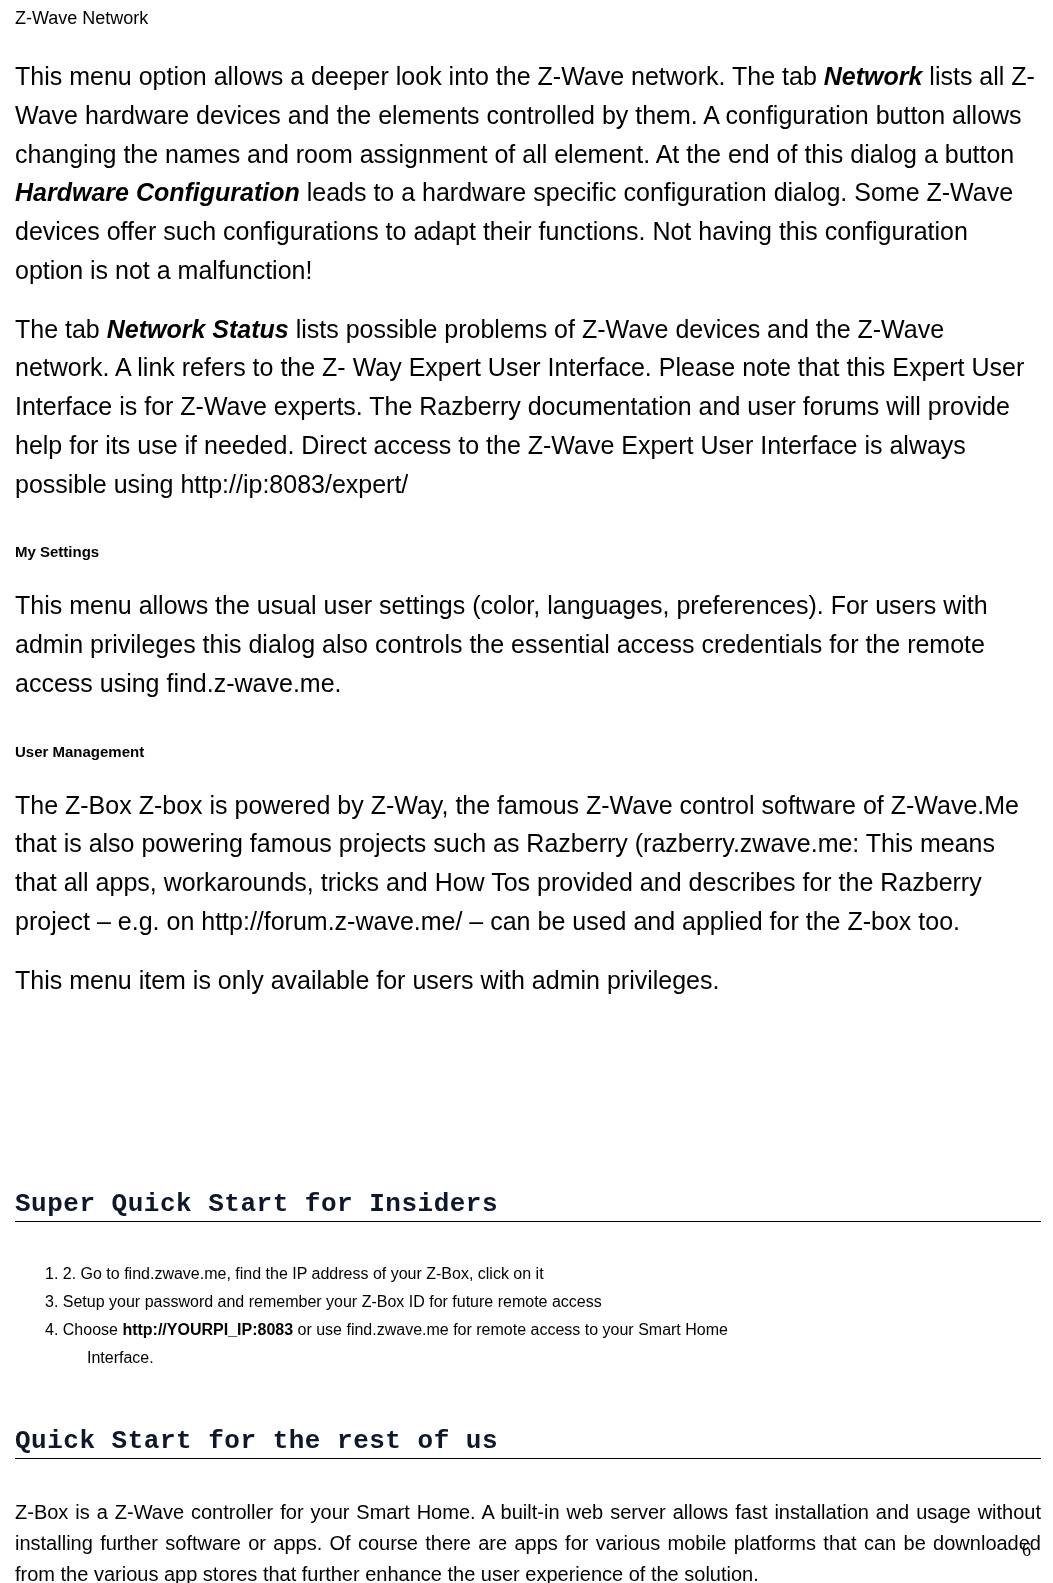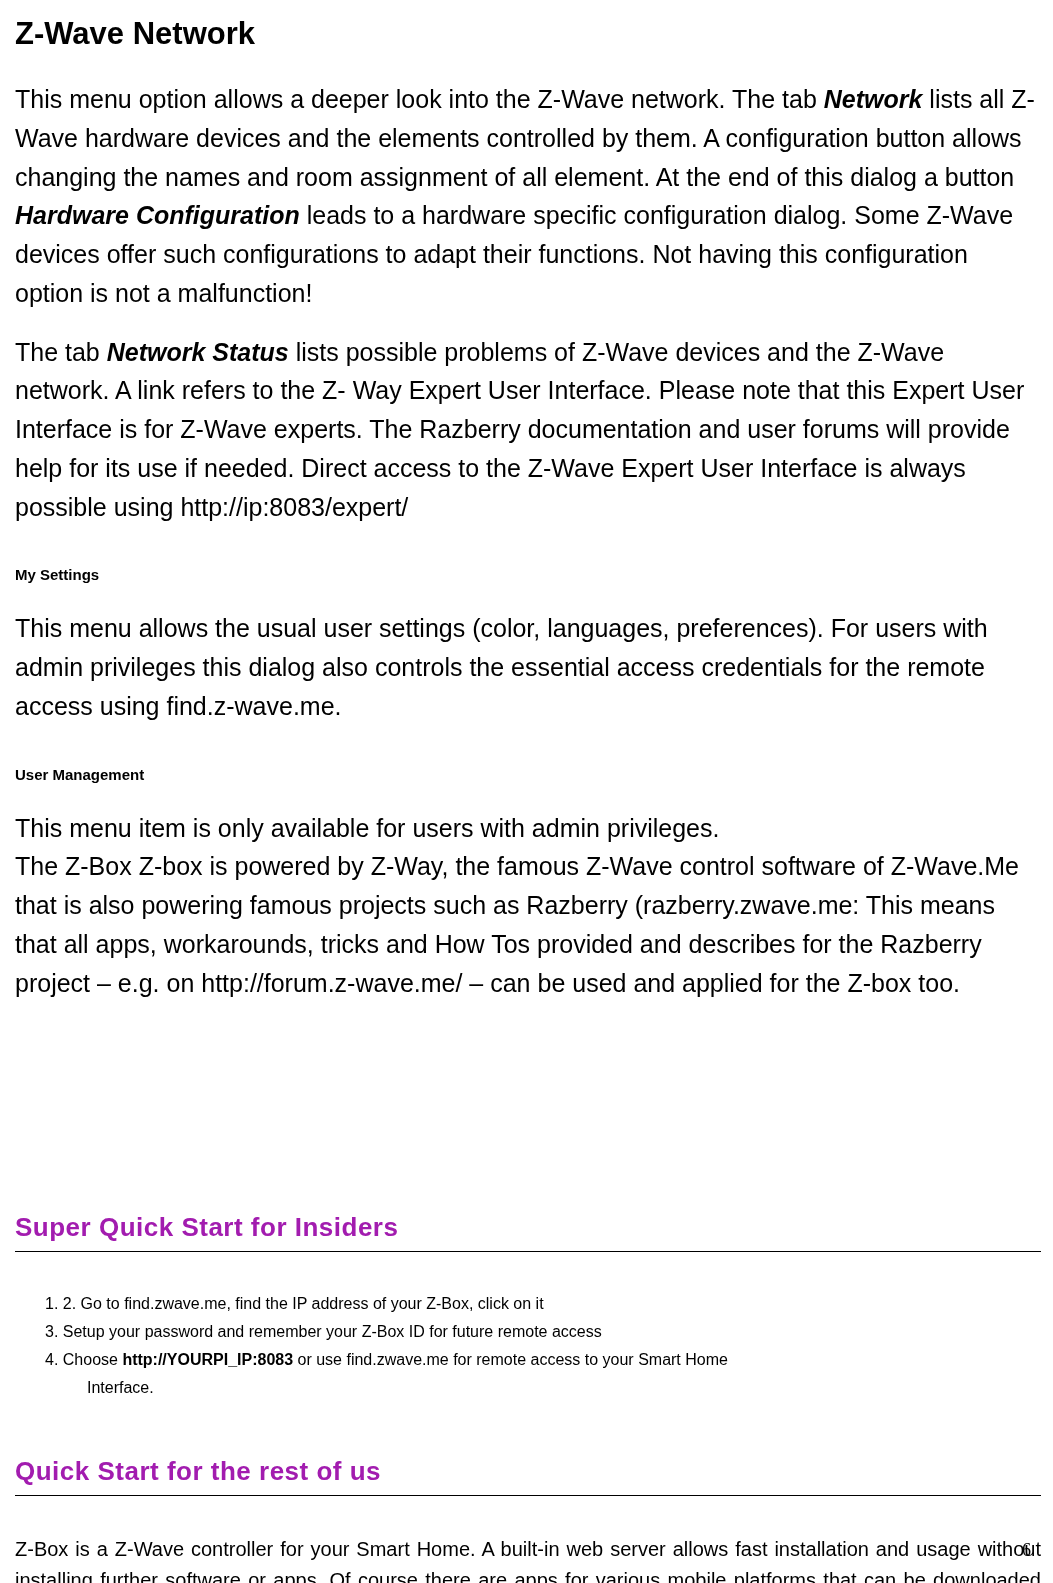--- a/index.html
+++ b/index.html
@@ -12,46 +12,47 @@
     font-family: "Trebuchet MS", "Lucida Sans Unicode", "Lucida Grande", Verdana, sans-serif;
     color: #000000;
   }
   .page {
     box-sizing: border-box;
     padding: 0 12px 0 15px;
     position: relative;
     height: 100%;
   }
   h2.section {
-    font-size: 31px;
-    font-weight: 700;
+    font-size: 18px;
+    font-weight: 400;
     margin: 0 0 28px 0;
-    padding-top: 16px;
+    padding-top: 8px;
   }
   h3.subsection {
     font-size: 15px;
     font-weight: 700;
     margin: 40px 0 26px 0;
   }
   h3.subsection.italic {
   }
   p.body {
     font-size: 25px;
     line-height: 1.55;
     margin: 0 0 20px 0;
   }
   .bi { font-weight: 700; font-style: italic; }
   h2.major {
-    color: #a21caf;
+    color: #0f172a;
     font-size: 26px;
     font-weight: 700;
     letter-spacing: 0.5px;
     border-bottom: 1px solid #000000;
-    padding-bottom: 8px;
+    padding-bottom: 2px;
     margin: 0 0 38px 0;
+    font-family: Liberation Mono, monospace;
   }
   .steps {
     font-size: 16px;
     line-height: 1.75;
     margin-left: 30px;
     margin-right: 20px;
     margin-bottom: 54px;
   }
   .steps .indent {
     margin-left: 42px;
@@ -86,22 +87,22 @@
   <p class="body">
     <span>The tab </span><span class="bi">Network Status</span><span> lists possible problems of Z-Wave devices and the Z-Wave network. A link refers to the Z- Way Expert User Interface. Please note that this Expert User Interface is for Z-Wave experts. The Razberry documentation and user  forums will provide help for its use  if needed. Direct access to the Z-Wave Expert User Interface is always possible using http://ip:8083/expert/</span>
   </p>
 
   <h3 class="subsection">My Settings</h3>
 
   <p class="body">This menu  allows the usual  user  settings (color, languages, preferences). For users with admin privileges this dialog also controls the essential access credentials for the remote access using find.z-wave.me.</p>
 
   <h3 class="subsection italic">User Management</h3>
 
+  <p class="body">The Z-Box Z-box is powered by Z-Way, the famous Z-Wave control software of Z-Wave.Me  that is also powering famous projects such as Razberry (razberry.zwave.me: This means that all apps, workarounds, tricks and How Tos provided and describes for the Razberry project – e.g. on http://forum.z-wave.me/ – can be used and applied for the Z-box too.</p>
   <p class="body" style="margin-bottom:0;">This menu item is only available for users with admin privileges.</p>
-  <p class="body">The Z-Box Z-box is powered by Z-Way, the famous Z-Wave control software of Z-Wave.Me  that is also powering famous projects such as Razberry (razberry.zwave.me: This means that all apps, workarounds, tricks and How Tos provided and describes for the Razberry project – e.g. on http://forum.z-wave.me/ – can be used and applied for the Z-box too.</p>
 
   <div class="gap-large"></div>
 
   <h2 class="major">Super Quick Start for Insiders</h2>
 
   <div class="steps">
     <div>
       <span>1. 2. Go  to  fi</span><span>nd.zwave.me, </span><span>fin</span><span>d the </span><span>IP addr</span><span>ess </span><span>of your  Z-Box, click on  it</span>
     </div>
     <div>

